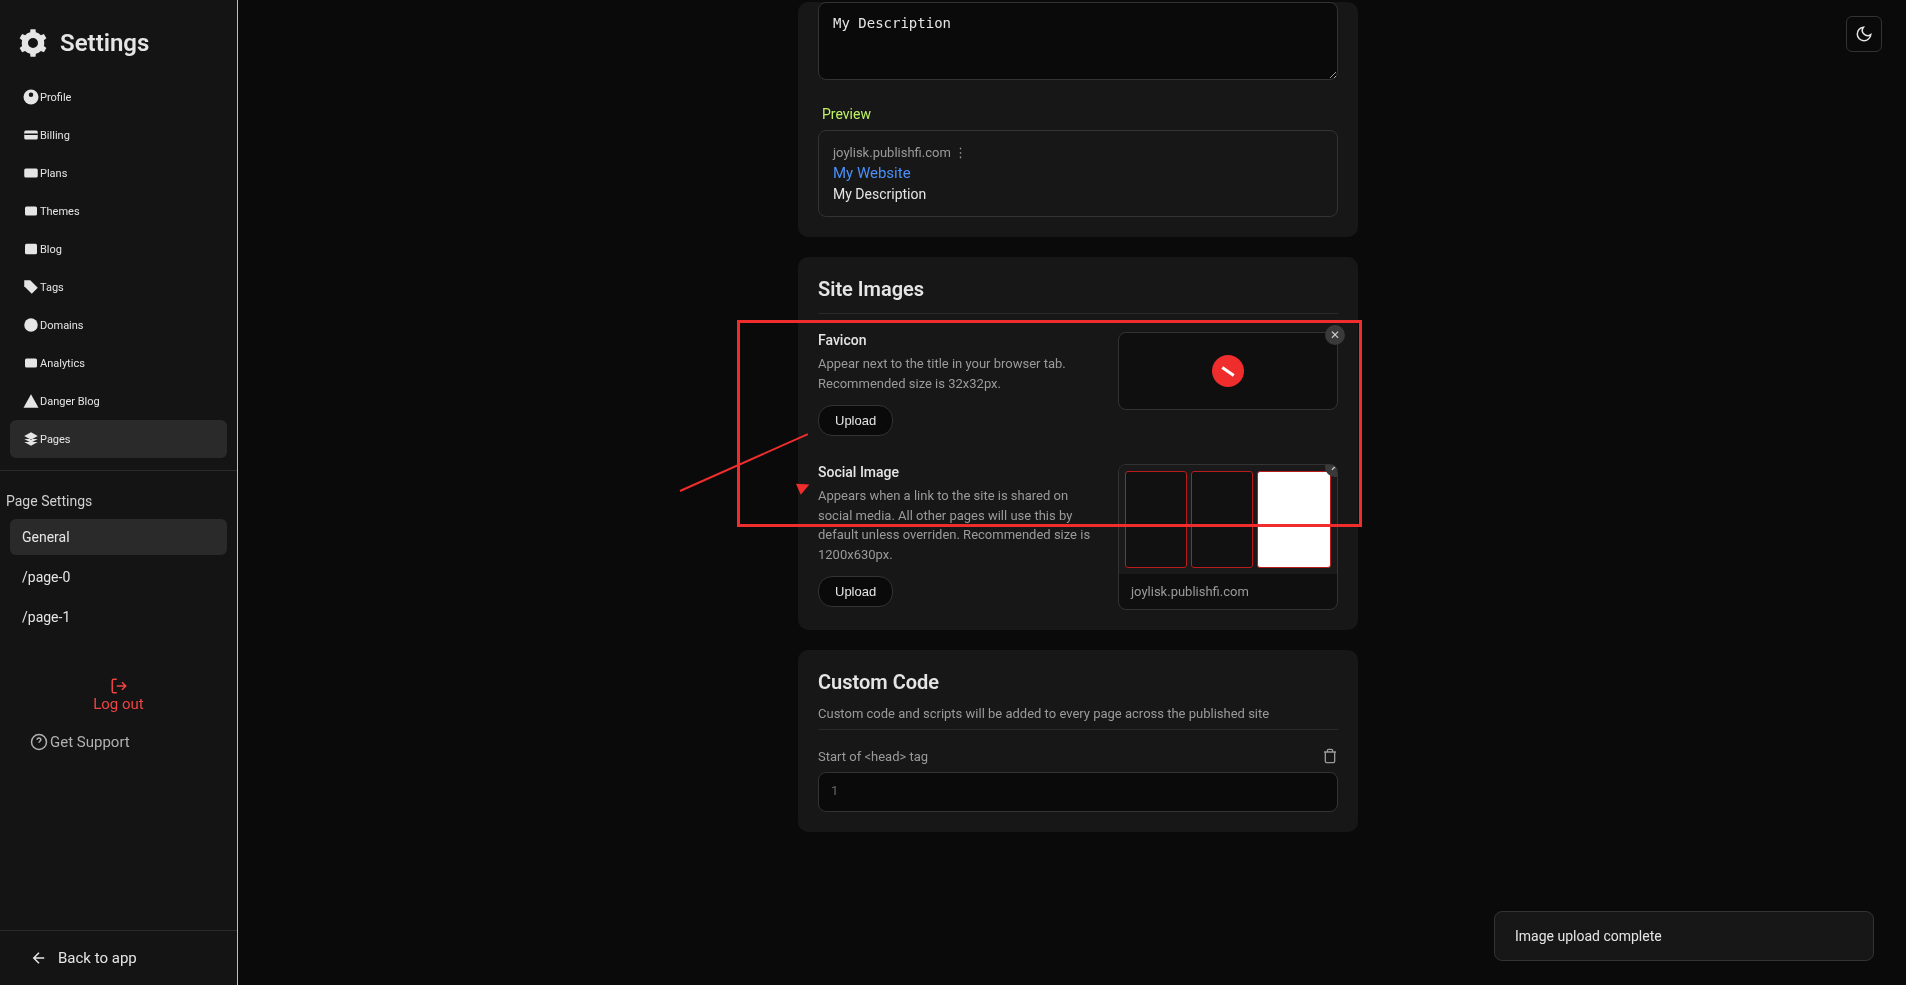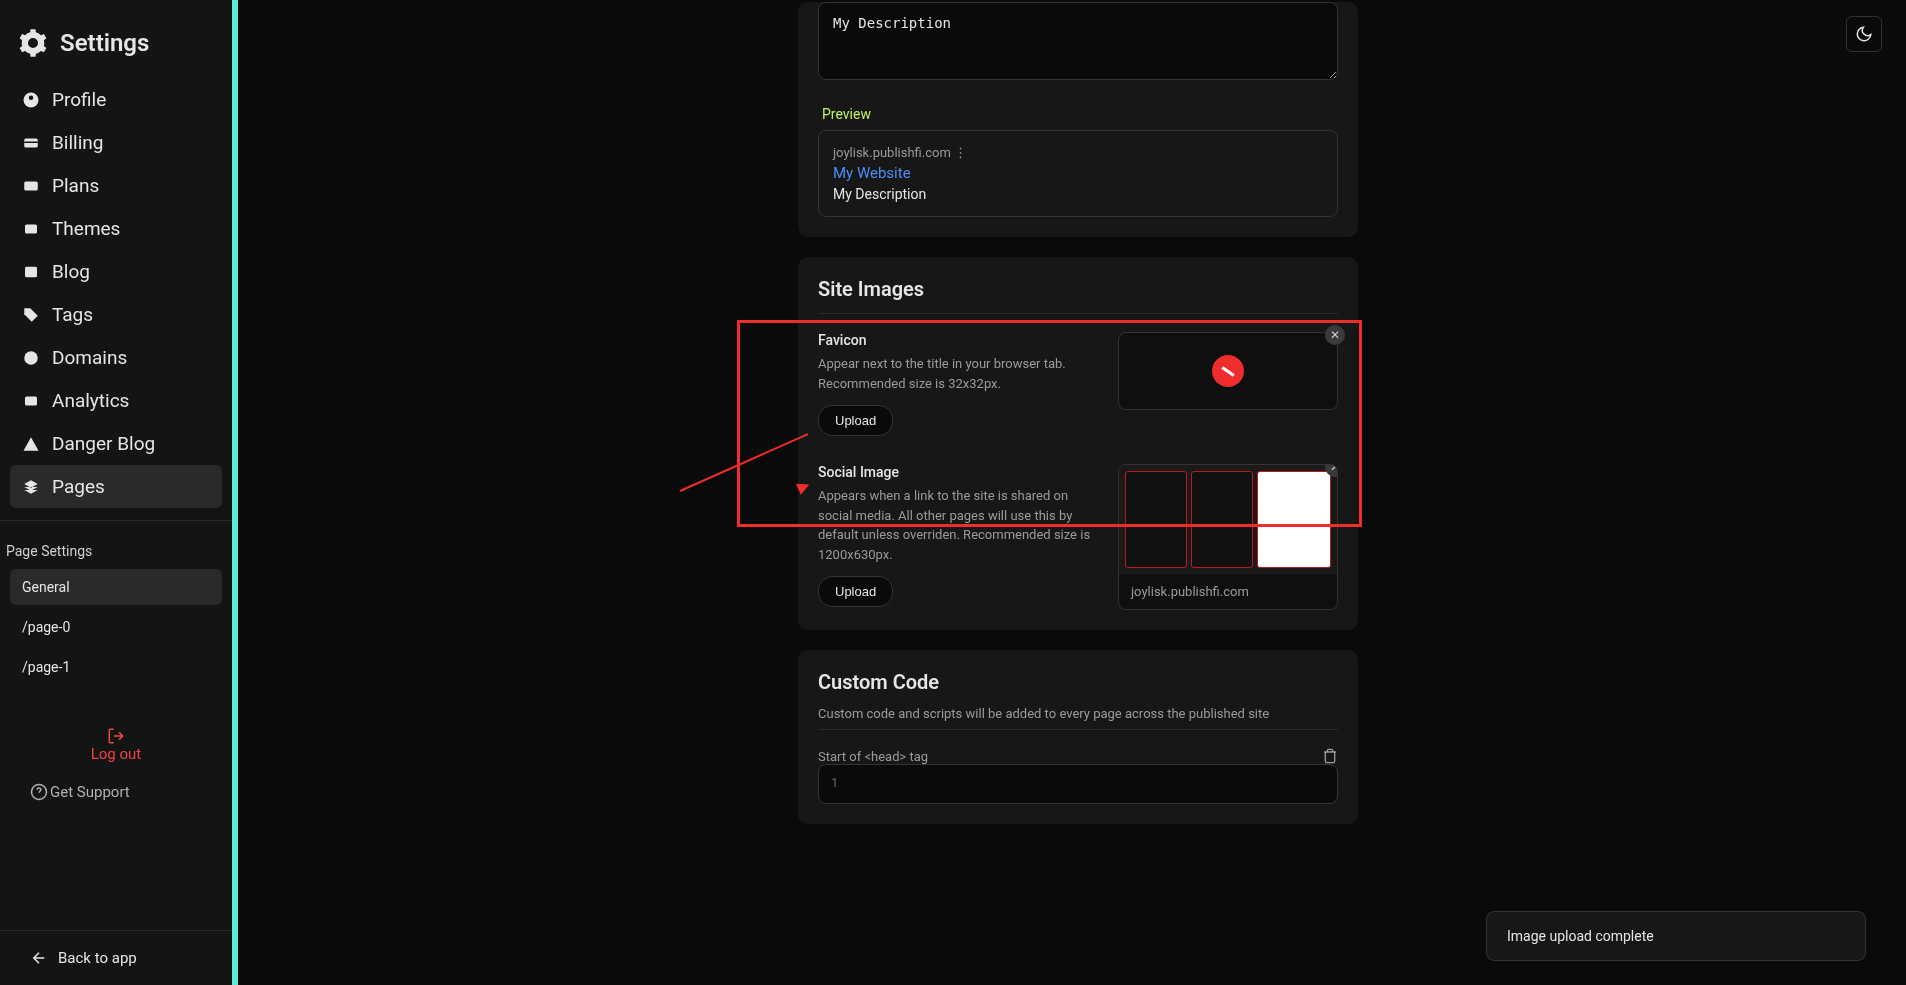--- a/index.html
+++ b/index.html
@@ -13,38 +13,37 @@
   position: relative;
 }
 .sidebar {
   position: absolute;
   left: 0; top: 0;
   width: 238px;
   height: 100%;
   background: #141414;
   display: flex;
   flex-direction: column;
-  border-right: 6px solid #5eead4;
+  border-right: 1px solid #5eead4;
 }
 .sidebar-header {
   display: flex;
   align-items: center;
   gap: 12px;
   padding: 28px 18px 20px 18px;
 }
 .sidebar-header svg { width: 30px; height: 30px; fill: #e5e5e5; }
 .sidebar-title { font-size: 24px; font-weight: 600; }
 .nav-list { padding: 0 10px; }
 .nav-item {
   display: flex;
   align-items: center;
-  gap: 12px;
   padding: 10px 12px;
   border-radius: 6px;
-  font-size: 19px;
+  font-size: 11px;
   cursor: pointer;
   color: #e5e5e5;
 }
 .nav-item.active { background: #2a2a2a; }
 .nav-item svg { width: 18px; height: 18px; fill: #e5e5e5; flex-shrink: 0; }
 .divider { height: 1px; background: #2a2a2a; margin: 12px 0; }
 .section-label { padding: 10px 18px 8px 6px; font-size: 14px; color: #d0d0d0; }
 .sub-item {
   padding: 10px 12px;
   border-radius: 6px;
@@ -142,21 +141,21 @@
   background: #3a3a3a; display: flex; align-items: center; justify-content: center;
   cursor: pointer; font-size: 12px; color: #ccc;
 }
 .social-thumb {
   width: 100%; flex: 1; background: #1a1a1a;
   display: flex; gap: 4px; padding: 6px;
 }
 .social-card { flex:1; background: #111; border: 1px solid #b91c1c; border-radius: 3px; }
 .social-card.light { flex:1.2; background:#fff; }
 .social-url { padding: 10px 12px; font-size: 13px; color: #9a9a9a; width: 100%; text-align: left;}
-.code-row { display: flex; align-items: center; justify-content: space-between; }
+.code-row { display: flex; align-items: center; justify-content: space-between; margin-bottom: 8px;}
 .code-label { font-size: 13px; color: #9a9a9a; }
 .trash-icon { width: 16px; height: 16px; fill: none; stroke: #9a9a9a; stroke-width: 2; cursor: pointer;}
 .code-box { background: #0a0a0a; border: 1px solid #333; border-radius: 8px; padding: 10px 12px; font-size: 13px; color: #666; height: 40px; }
 .highlight-box {
   position: absolute;
   border: 3px solid #ef2d2d;
   left: 737px; top: 320px;
   width: 625px; height: 207px;
   pointer-events: none;
 }
@@ -183,21 +182,21 @@
 .theme-toggle {
   position: absolute; top: 16px; right: 24px;
   width: 36px; height: 36px;
   border: 1px solid #333; border-radius: 6px;
   display: flex; align-items: center; justify-content: center;
   cursor: pointer; background: #0a0a0a;
 }
 .theme-toggle svg { width: 18px; height: 18px; fill: none; stroke: #e5e5e5; stroke-width: 2; }
 .toast {
   position: absolute;
-  bottom: 24px; right: 40px;
+  bottom: 24px; right: 32px;
   background: #171717;
   border: 1px solid #333;
   border-radius: 8px;
   padding: 16px 20px;
   font-size: 14px;
   min-width: 380px;
 }
 </style>
 </head>
 <body>

